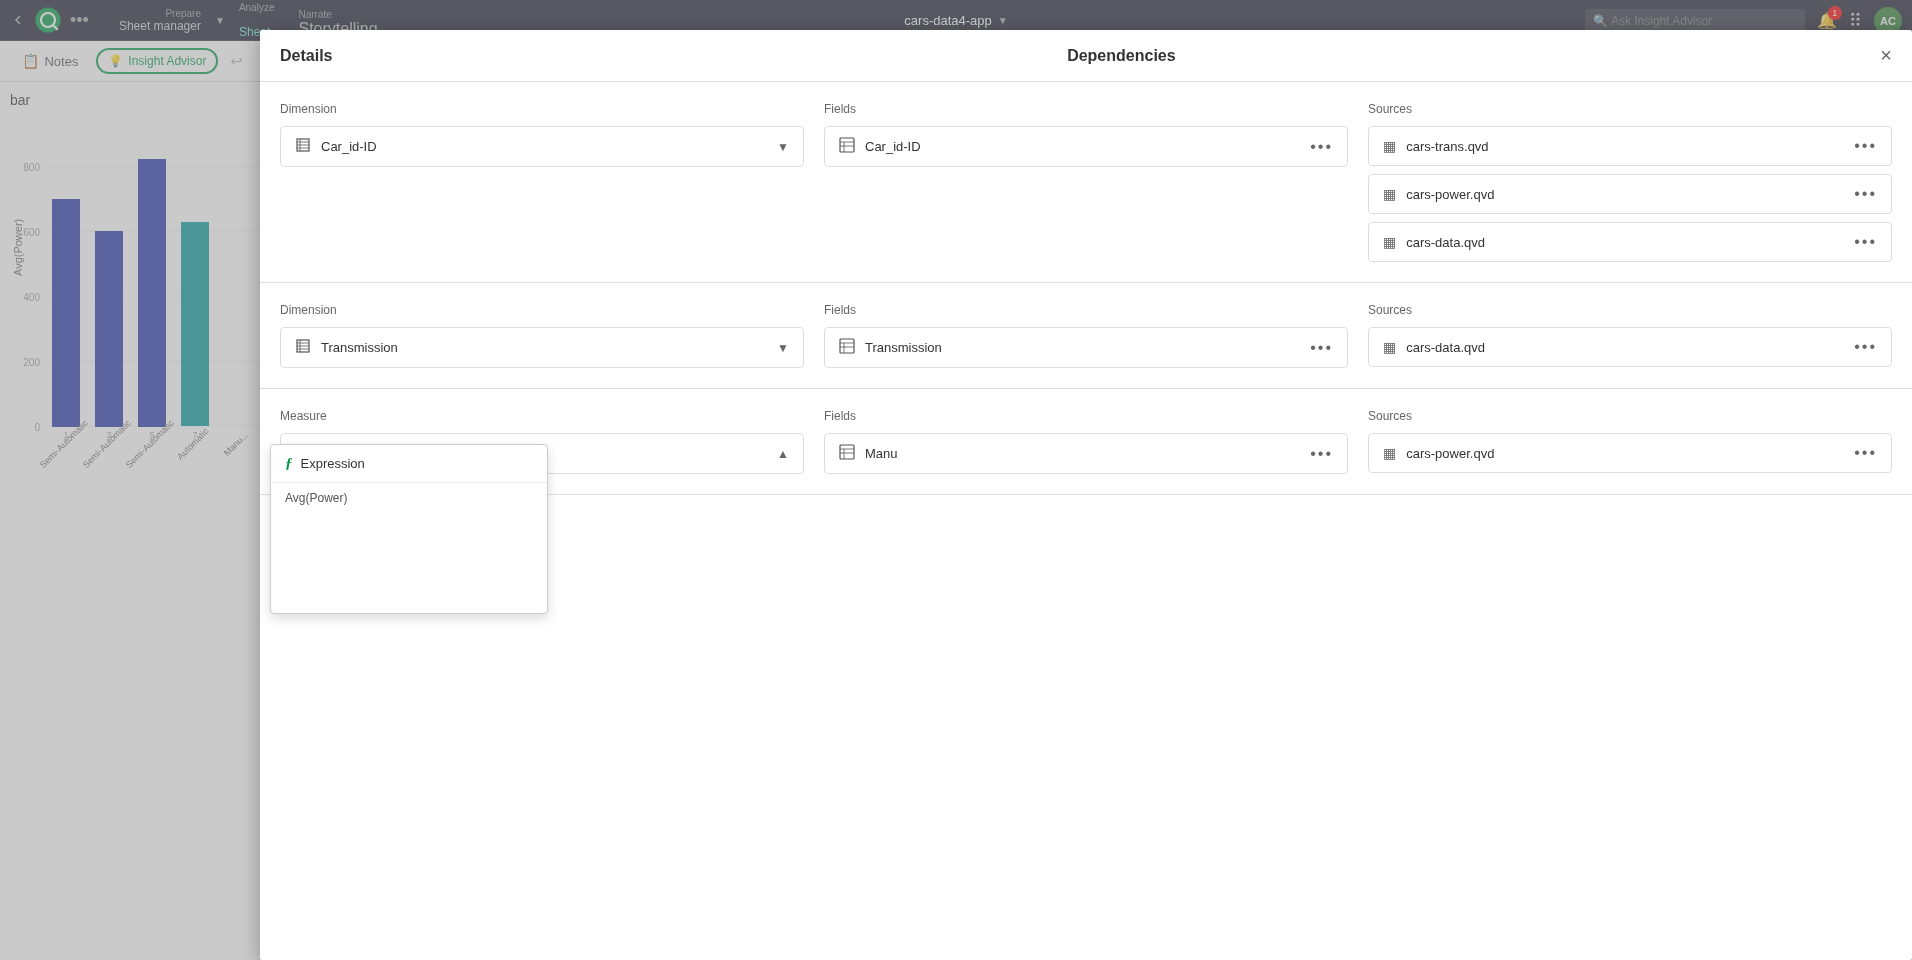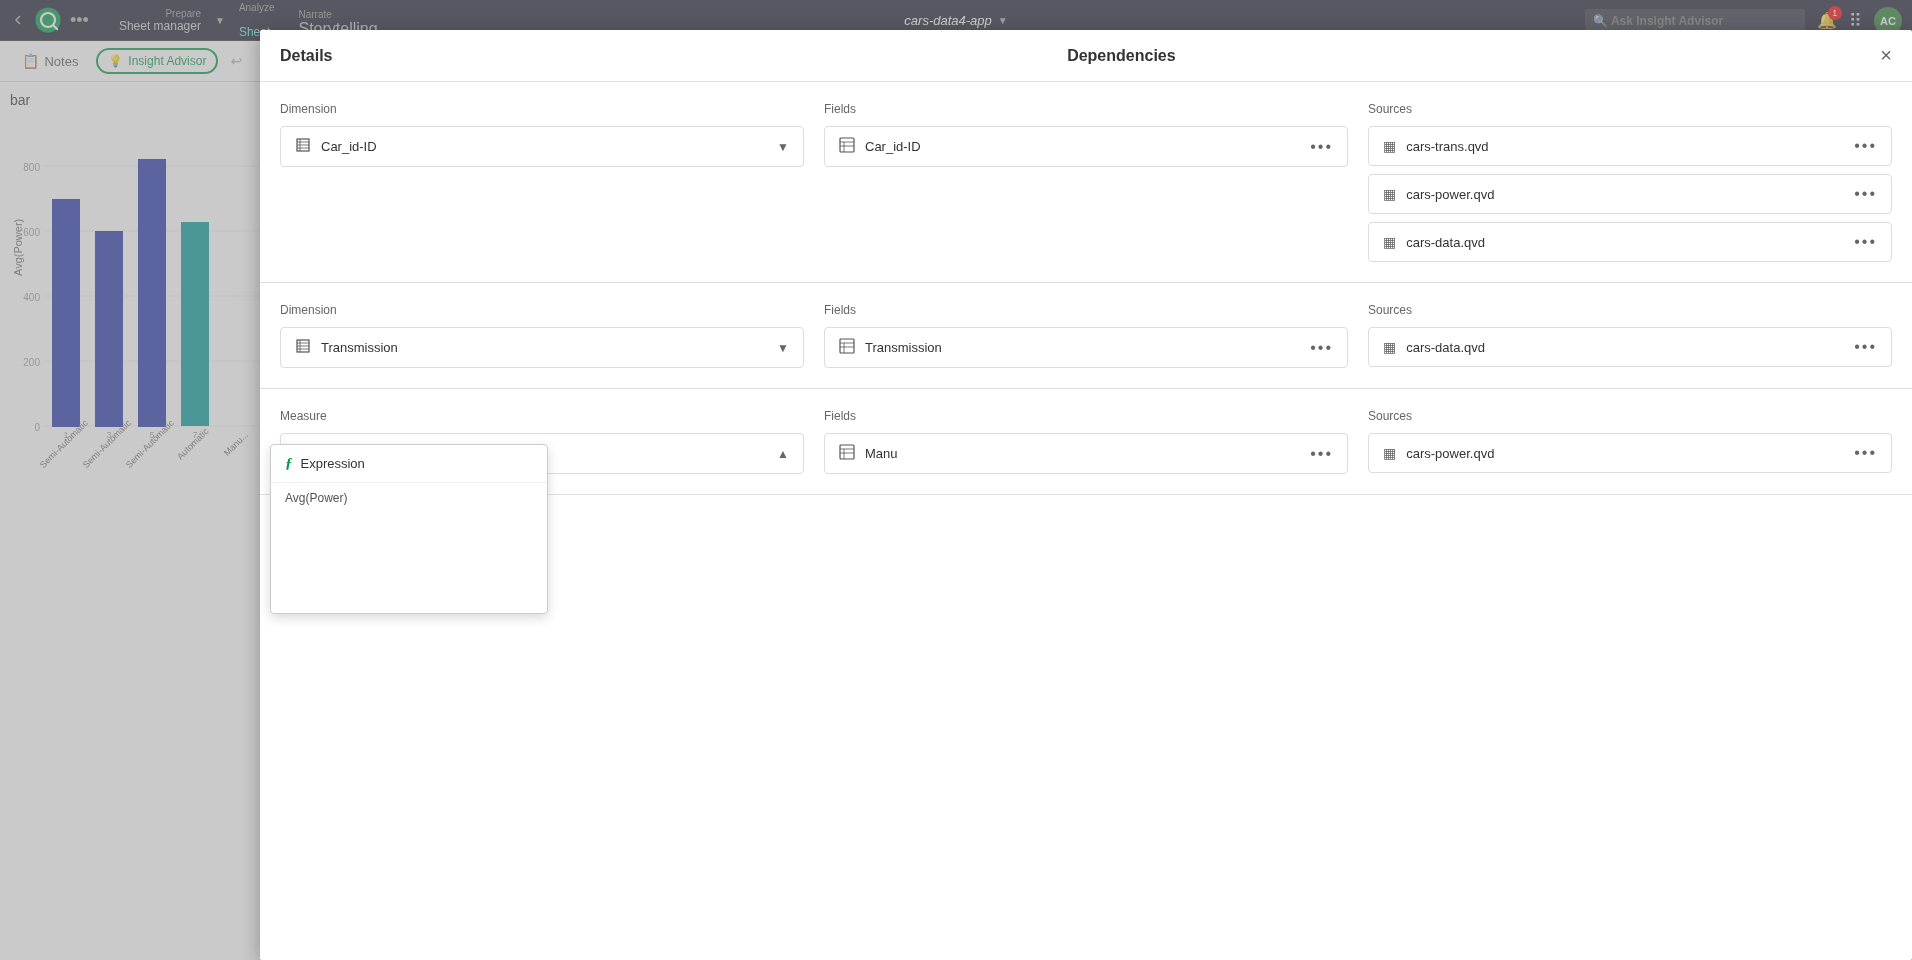--- a/index.html
+++ b/index.html
@@ -6,23 +6,23 @@
     body { font-family: 'Segoe UI', Arial, sans-serif; background: #d0d0d0; width: 1912px; height: 960px; overflow: hidden; position: relative; }
 
     
     .topbar {
       position: absolute; top: 0; left: 0; right: 0; height: 41px;
       background: #1a1a2e; display: flex; align-items: center;
       border-bottom: 1px solid #333; z-index: 10;
     }
     .topbar-left { display: flex; align-items: center; padding: 0 10px; gap: 8px; }
     .topbar-nav { display: flex; align-items: center; gap: 4px; margin-left: 10px; }
-    .topbar-app-name { position: absolute; left: 50%; transform: translateX(-50%); color: #fff; font-size: 14px; display: flex; align-items: center; gap: 6px; font-style: italic; }
+    .topbar-app-name { position: absolute; left: 50%; transform: translateX(-50%); color: #fff; font-size: 14px; display: flex; align-items: center; gap: 6px; }
     .topbar-right { position: absolute; right: 10px; top: 0; height: 41px; display: flex; align-items: center; gap: 12px; }
-    .search-box { background: rgba(255,255,255,0.15); border: none; border-radius: 3px; padding: 4px 10px 4px 28px; color: #ccc; font-size: 12px; width: 200px; position: relative; font-weight: bold; }
+    .search-box { background: rgba(255,255,255,0.15); border: none; border-radius: 3px; padding: 4px 10px 4px 28px; color: #ccc; font-size: 12px; width: 200px; position: relative; }
     .search-wrapper { position: relative; display: flex; align-items: center; }
     .search-icon-top { position: absolute; left: 8px; color: #aaa; font-size: 12px; }
     .avatar { width: 28px; height: 28px; border-radius: 50%; background: #2e7d32; display: flex; align-items: center; justify-content: center; color: #fff; font-size: 11px; font-weight: bold; }
     .bell-icon { color: #fff; font-size: 16px; position: relative; }
     .bell-badge { position: absolute; top: -4px; right: -4px; background: red; border-radius: 50%; width: 12px; height: 12px; font-size: 8px; color: #fff; display: flex; align-items: center; justify-content: center; }
     .grid-icon { color: #ccc; font-size: 16px; }
 
     
     .toolbar2 {
       position: absolute; top: 41px; left: 0; right: 0; height: 41px;

